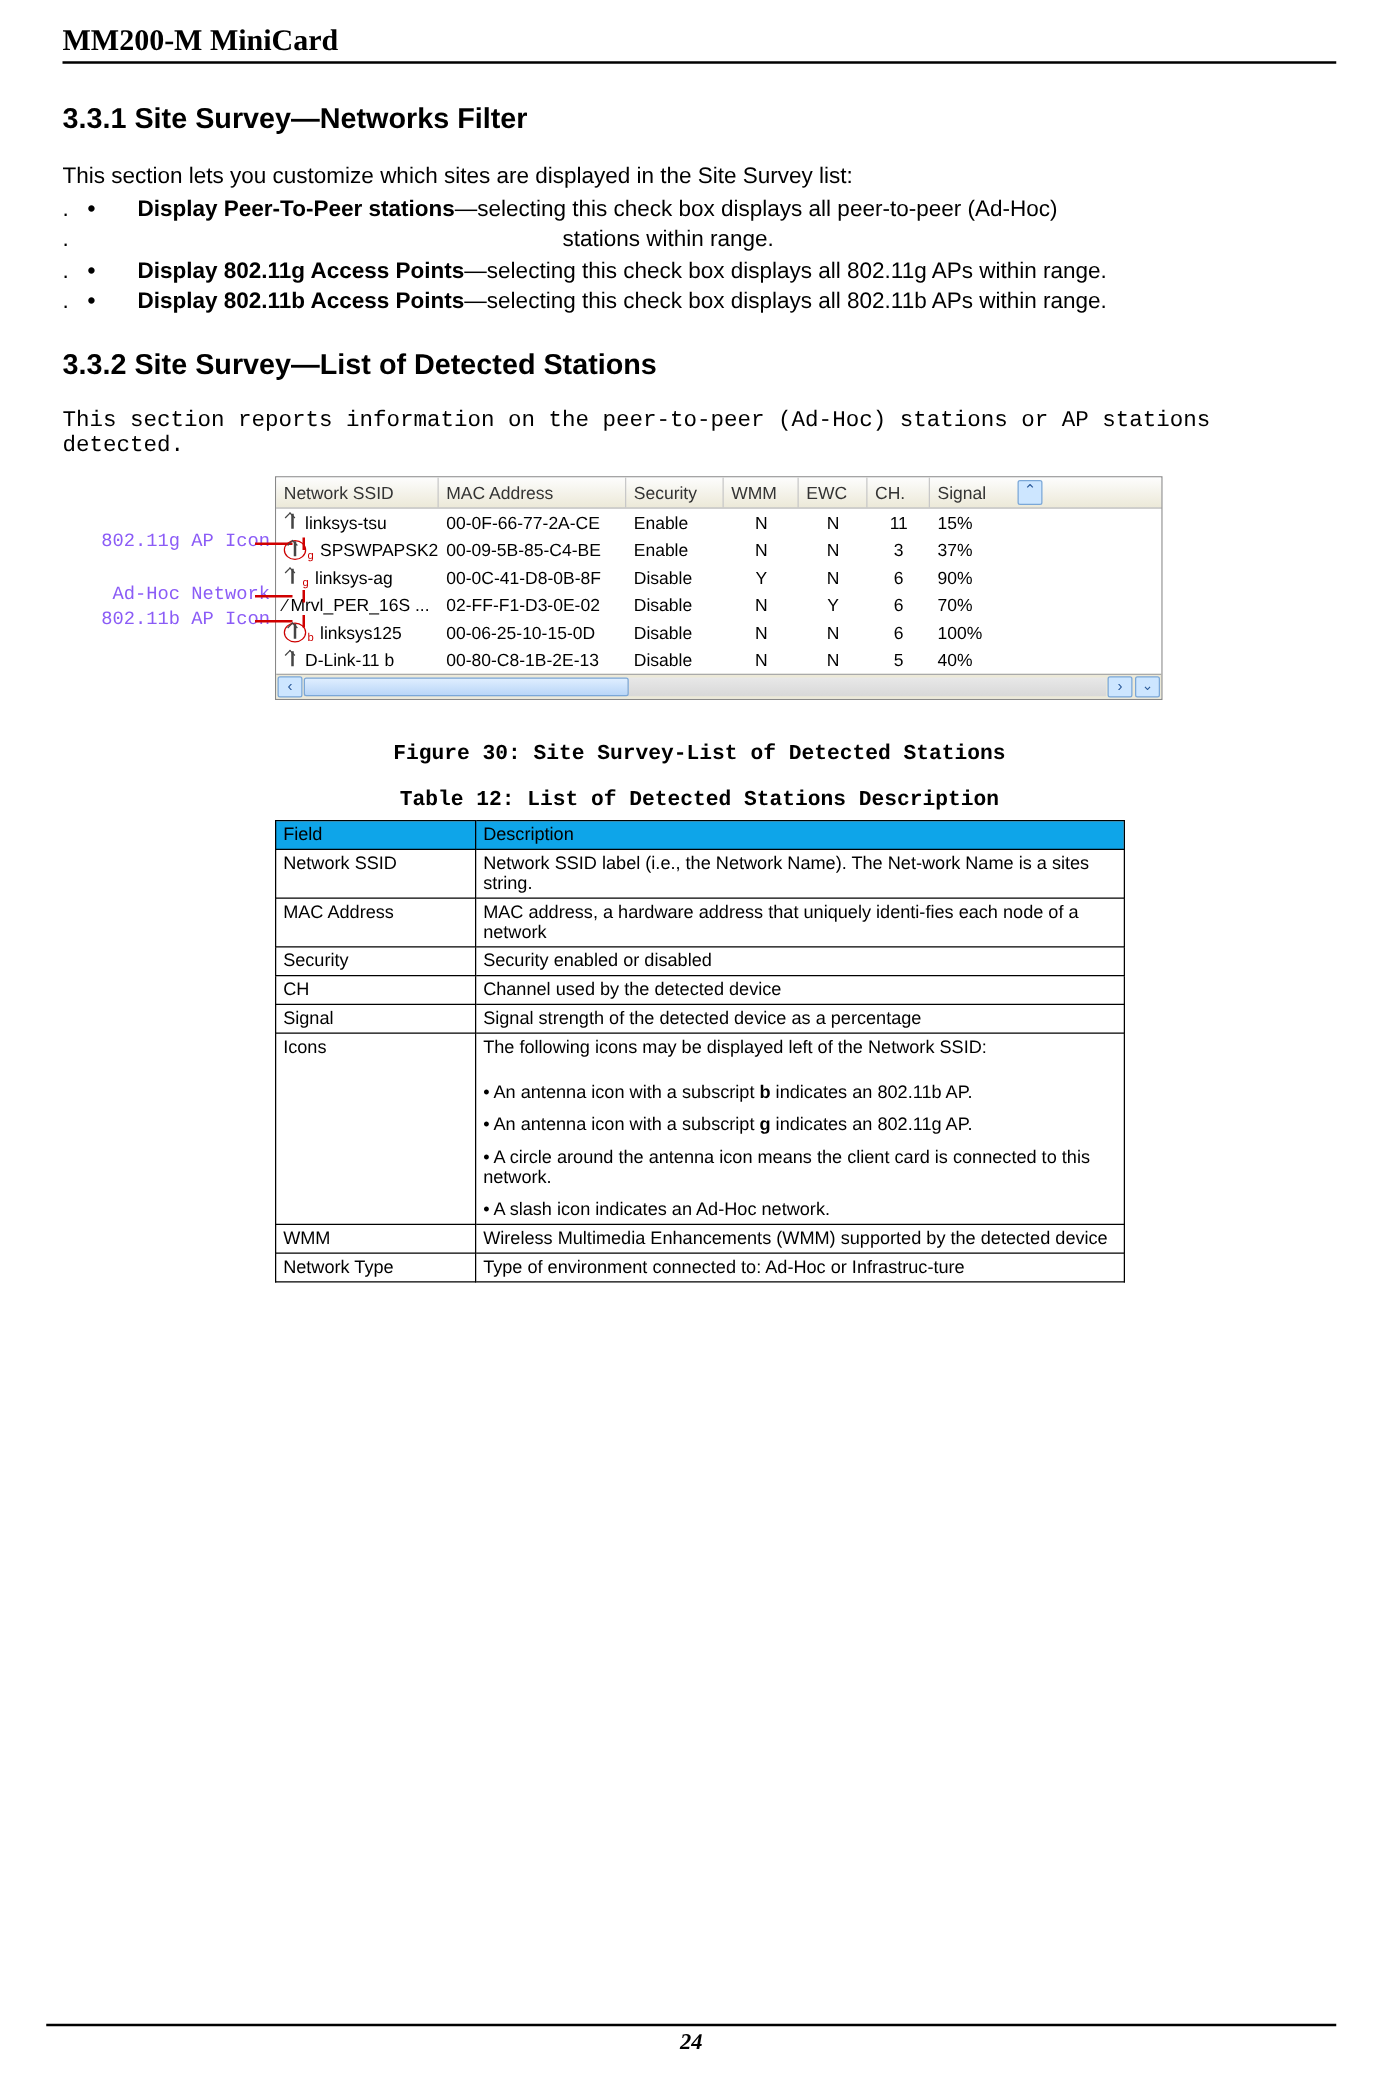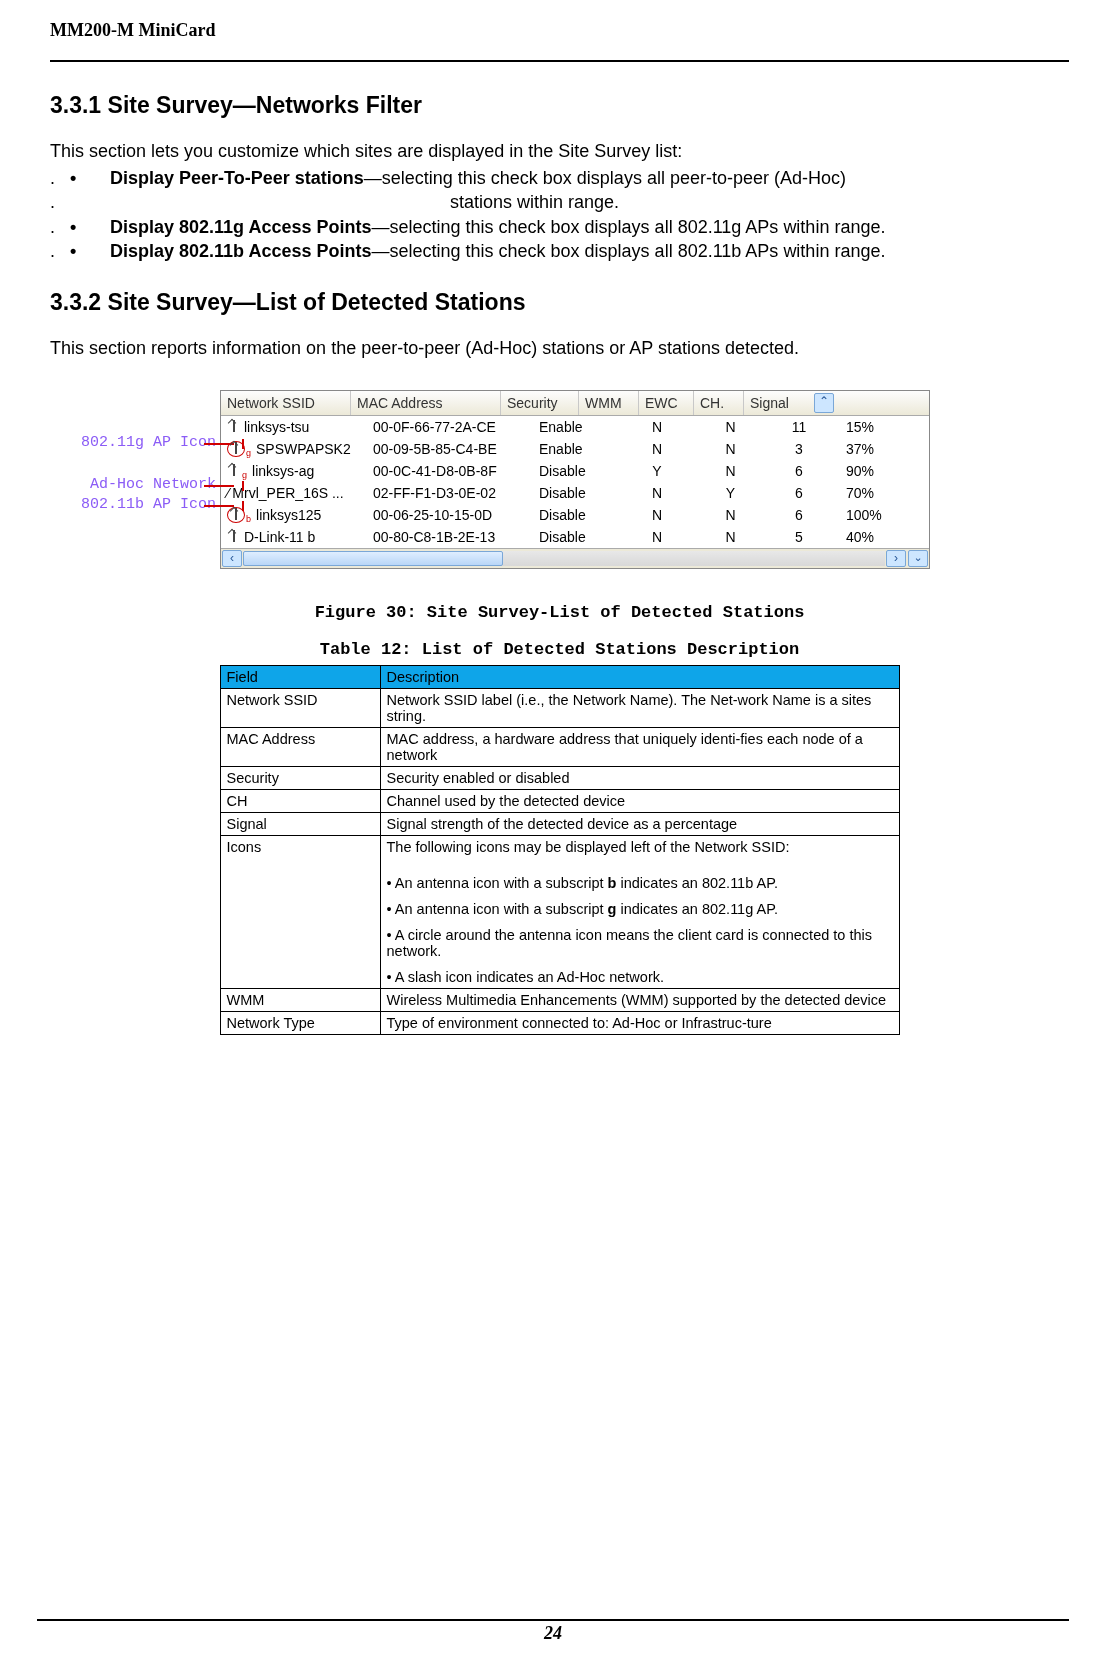--- a/index.html
+++ b/index.html
@@ -12,23 +12,23 @@
   }
   .page {
     width: 1119px;
     height: 1662px;
     position: relative;
     padding: 20px 50px 0 50px;
   }
   .header-bar {
     font-family: "Times New Roman", Times, serif;
     font-weight: bold;
-    font-size: 18px;
+    font-size: 24px;
     border-bottom: 2px solid #000;
-    padding-bottom: 19px;
+    padding-bottom: 2px;
     margin-bottom: 30px;
   }
   h2.section {
     font-family: Arial, Helvetica, sans-serif;
     font-weight: bold;
     font-size: 23px;
     margin: 0 0 22px 0;
   }
   .intro {
     font-size: 18px;
@@ -53,21 +53,22 @@
   }
   .bullet-text {
     flex: 1;
   }
   .bullet-text b { font-weight: bold; }
   .continuation {
     padding-left: 380px;
   }
   .para {
     font-size: 18px;
-    margin-bottom: 31px;
+    margin-bottom: 14px;
+    font-family: Liberation Mono, monospace;
   }
 
   
   .screenshot-wrap {
     display: flex;
     justify-content: flex-start;
     margin-bottom: 34px;
   }
   .labels-col {
     width: 170px;
@@ -129,21 +130,20 @@
     text-align: center;
     font-size: 12px;
     color: #2a5a9a;
     padding: 0;
   }
   .ss-body { background: #fff; }
   .ss-row {
     display: flex;
     align-items: center;
     height: 22px;
-    gap: 16px;
   }
   .ss-row > div { padding: 0 6px; }
   .ss-row .col-ssid { width: 130px; display: flex; align-items: center; gap: 3px; }
   .ss-row .col-mac  { width: 150px; }
   .ss-row .col-sec  { width: 78px; }
   .ss-row .col-wmm  { width: 60px; text-align: center; }
   .ss-row .col-ewc  { width: 55px; text-align: center; }
   .ss-row .col-ch   { width: 50px; text-align: center; }
   .ss-row .col-sig  { width: 68px; }
   .ant-icon {

